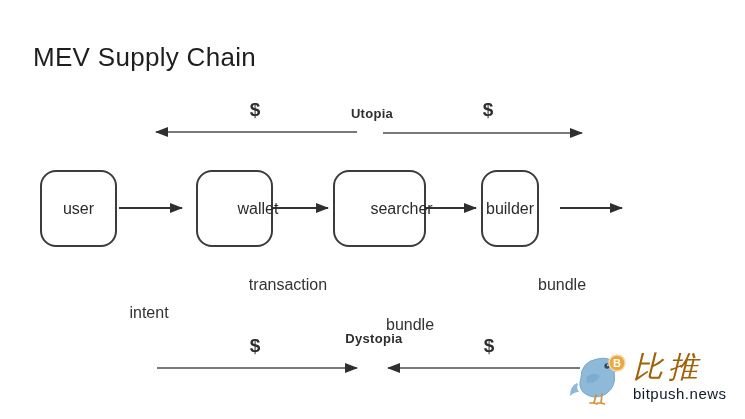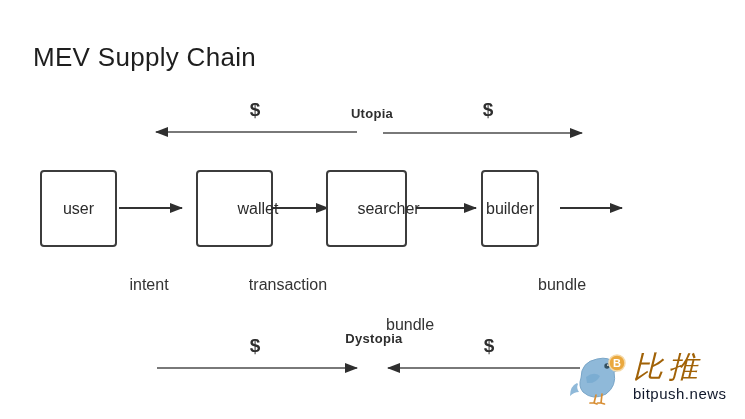--- a/index.html
+++ b/index.html
@@ -7,34 +7,34 @@
     position:relative;width:745px;height:419px;background:#ffffff;
     font-family:"Liberation Sans",sans-serif;overflow:hidden;
   }
   .title{
     position:absolute;left:33px;top:42px;margin:0;
     font-size:26px;font-weight:400;color:#1e1e1e;letter-spacing:0.3px;
   }
   .overlay{position:absolute;left:0;top:0;pointer-events:none;}
   .node{
     position:absolute;top:170px;height:77px;box-sizing:border-box;
-    border:2px solid #3c3c3c;border-radius:4px;background:#fff;
+    border:2px solid #3c3c3c;border-radius:16px;background:#fff;
     display:flex;align-items:center;justify-content:center;
     font-size:16px;color:#2b2b2b;
   }
   .node-user{left:40px;width:77px;}
   .node-wallet{left:196px;width:77px;padding-left:47px;}
-  .node-searcher{left:326px;width:81px;padding-left:44px;}
+  .node-searcher{left:333px;width:93px;padding-left:44px;}
   .node-builder{left:481px;width:58px;}
   .node-validator{left:627px;width:78px;}
   .edge-label{
     position:absolute;top:276px;transform:translateX(-50%);
     font-size:16px;color:#333;white-space:nowrap;
   }
-  .el-intent{left:149px;}
+  .el-intent{left:149px;margin-top:28px;}
   .el-transaction{left:288px;}
   .el-bundle{left:410px;margin-top:40px;}
   .el-block{left:562px;}
   .dollar{
     position:absolute;transform:translateX(-50%);
     font-size:19px;font-weight:600;color:#2e2e2e;
   }
   .d-ul{left:255px;top:99px;}
   .d-ur{left:488px;top:99px;}
   .d-dl{left:255px;top:335px;}

